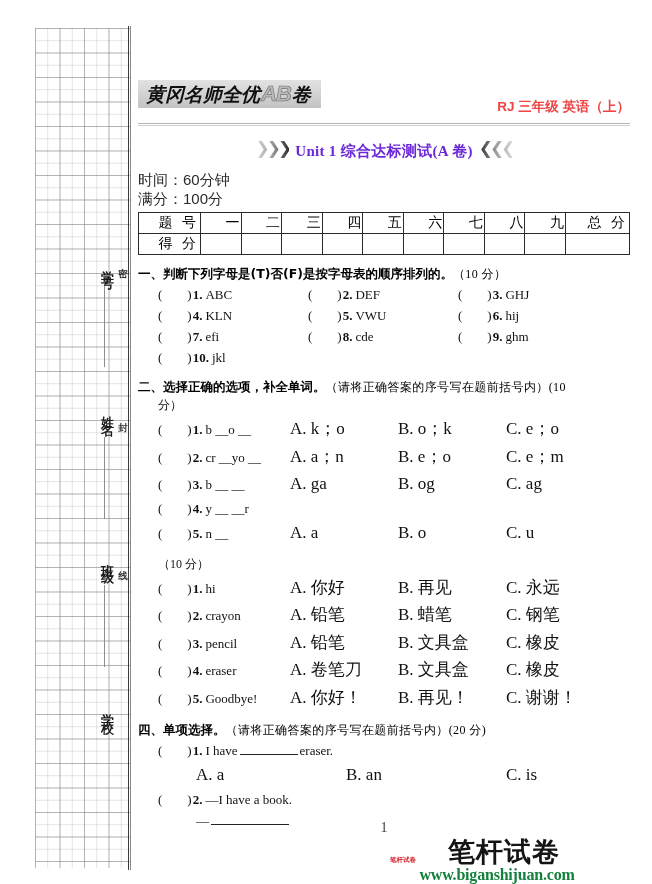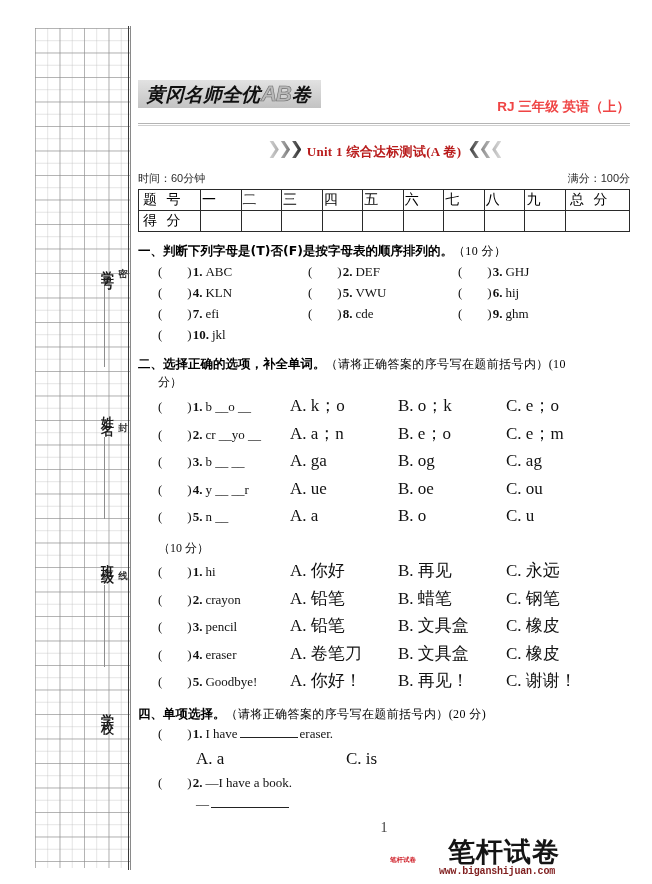--- a/index.html
+++ b/index.html
@@ -135,47 +135,48 @@
     vertical-align: 2px;
     letter-spacing: -3px;
   }
   .chev-l { background: linear-gradient(to right,#d8d8d8,#9b9b9b,#2f2f2f);
             -webkit-background-clip: text; background-clip: text; color: transparent; }
   .chev-r { background: linear-gradient(to left,#d8d8d8,#9b9b9b,#2f2f2f);
             -webkit-background-clip: text; background-clip: text; color: transparent; }
   #unit-title-text {
     font-family: "Liberation Serif", "DejaVu Serif", serif;
     font-weight: 700;
-    font-size: 13px;
+    font-size: 15px;
     letter-spacing: .3px;
     padding: 0 6px;
-    color: #b91c1c;
+    color: #6d28d9;
   }
 
   
   #meta-row {
     display: flex;
     justify-content: space-between;
     margin-top: 10px;
     font-family: "Liberation Sans", "DejaVu Sans", sans-serif;
-    font-size: 11px;
+    font-size: 15px;
     color: #2b2b2b;
+    flex-direction: column;
   }
 
   
   #score-table {
     width: 100%;
     border-collapse: collapse;
     margin-top: 3px;
     table-layout: fixed;
   }
   #score-table td {
     border: 1px solid #2a2a2a;
     height: 21px;
-    text-align: left;
+    text-align: right;
     vertical-align: middle;
     font-family: "Liberation Serif", "DejaVu Serif", serif;
     font-size: 14px;
     font-weight: 400;
     letter-spacing: 3px;
     text-indent: 3px;
     color: #000;
   }
   #score-table td.lbl { width: 62px; }
   #score-table td.tot { width: 64px; }
@@ -261,24 +262,24 @@
     position: absolute;
     left: 18px; top: 19px;
     font-family: "DejaVu Sans", sans-serif;
     font-size: 6.5px;
     font-weight: 700;
     color: #d0222b;
     letter-spacing: 0px;
     line-height: 1;
   }
   #wm-url {
-    font-family: Liberation Mono, monospace;
-    font-weight: 700;
-    font-size: 10px;
-    color: #7f1d1d;
+    font-family: Liberation Serif, serif;
+    font-weight: 700;
+    font-size: 16px;
+    color: #15803d;
     margin-top: 1px;
     letter-spacing: -0.2px;
   }
 </style>
 </head>
 <body>
 
 <div id="left-margin"></div>
 <div id="margin-rule"></div>
 
@@ -447,25 +448,20 @@
         <span class="opt">B. og</span>
         <span class="opt">C. ag</span>
       </span>
     </div>
     <div class="q-row w-opt">
       <span class="q-cell">
           <span class="paren">(<span class="gap"></span>)</span>
           <span class="qnum">4.</span>
           <span class="qtext">y __ __r</span>
         </span>
-      <span class="opts">
-        <span class="opt">A. ue</span>
-        <span class="opt">B. oe</span>
-        <span class="opt">C. ou</span>
-      </span>
     </div>
     <div class="q-row w-opt">
       <span class="q-cell">
           <span class="paren">(<span class="gap"></span>)</span>
           <span class="qnum">5.</span>
           <span class="qtext">n __</span>
         </span>
       <span class="opts">
         <span class="opt">A. a</span>
         <span class="opt">B. o</span>
@@ -546,20 +542,21 @@
       <span class="q-cell">
           <span class="paren">(<span class="gap"></span>)</span>
           <span class="qnum">1.</span>
           <span class="qtext">I have</span>
           <span class="blank-m"></span>
           <span>eraser.</span>
         </span>
     </div>
     <div class="q-row w-wide" style="padding-left:58px;">
       <span class="opt opt-a">A. a</span>
+      <span class="opt opt-b">B. an</span>
       <span class="opt">C. is</span>
     </div>
     <div class="q-row">
       <span class="q-cell">
           <span class="paren">(<span class="gap"></span>)</span>
           <span class="qnum">2.</span>
           <span class="qtext">—I have a book.</span>
         </span>
     </div>
     <div class="q-row" style="padding-left:58px;">

